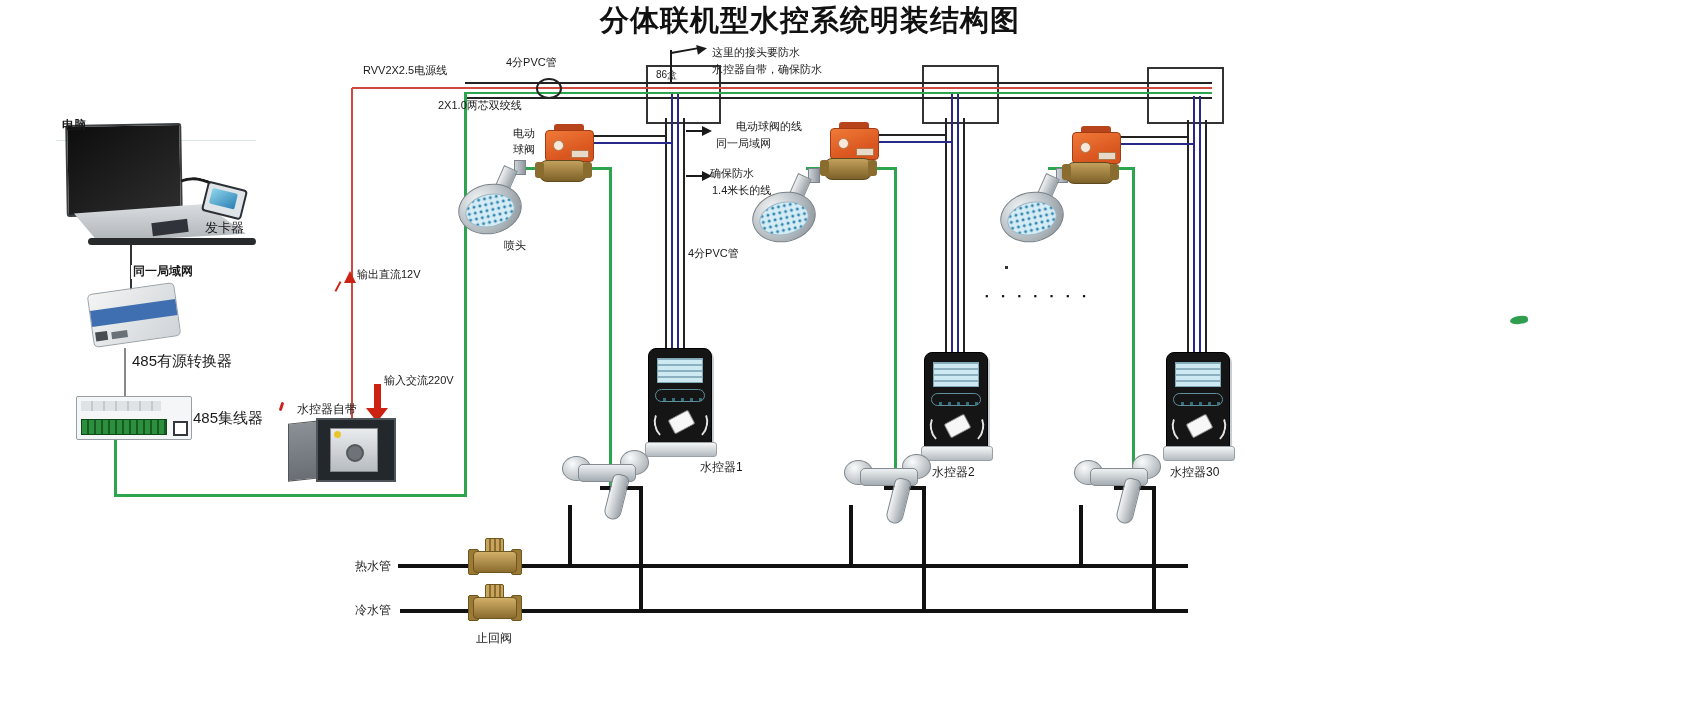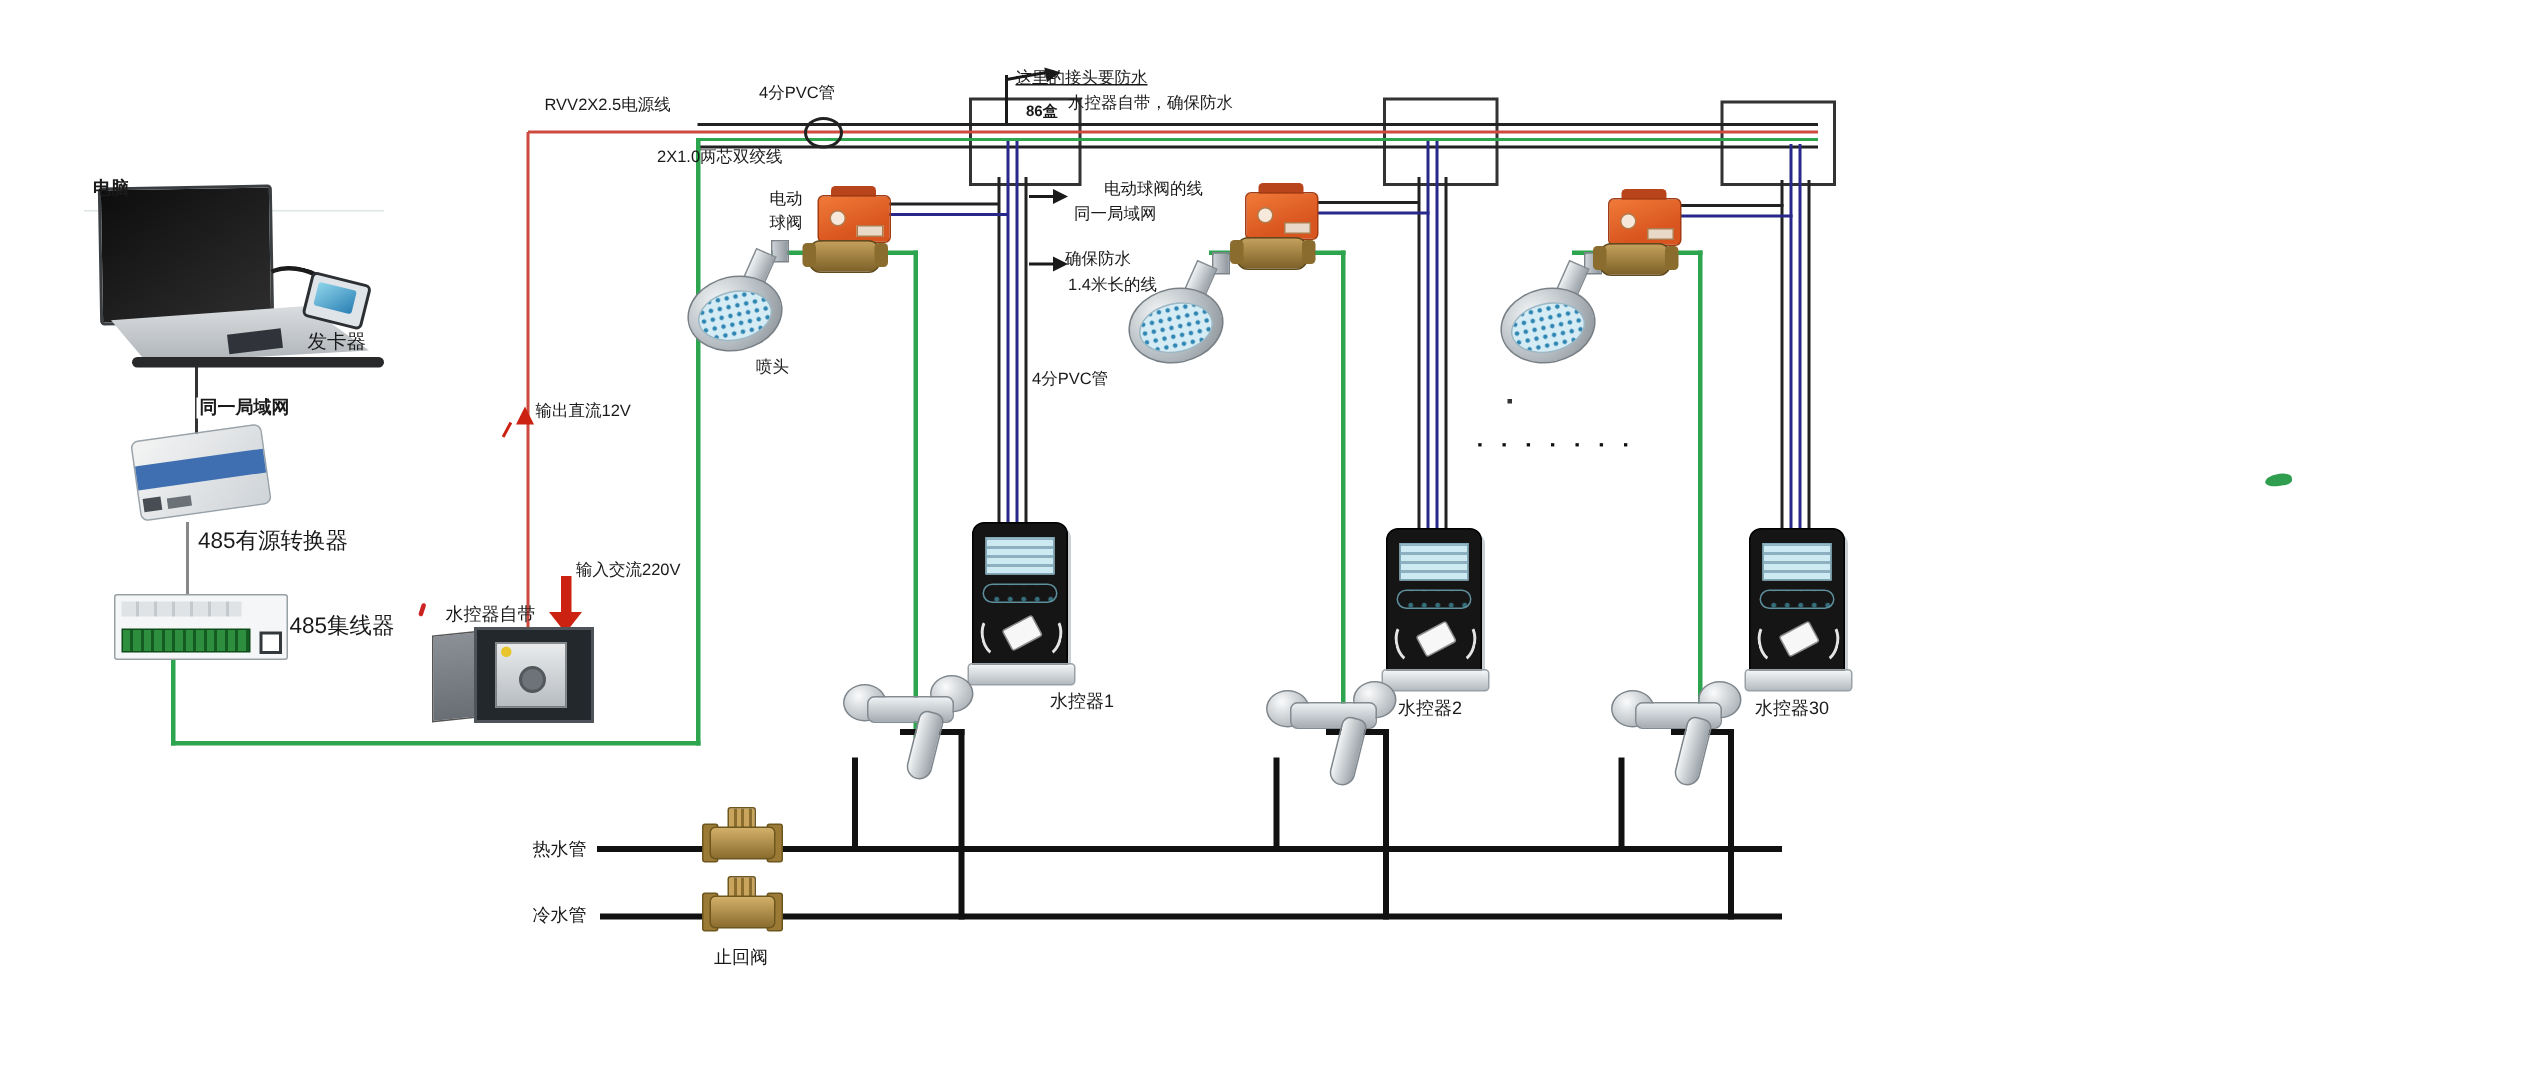--- a/index.html
+++ b/index.html
@@ -53,25 +53,26 @@
   .chkv .bd{position:absolute;left:5px;top:13px;width:42px;height:20px;border-radius:4px;background:linear-gradient(#d3b069,#8a6c2e);border:1px solid #6e561f;}
   .chkv .cl{position:absolute;left:0;top:11px;width:9px;height:24px;background:#9a7a34;border:1px solid #6e561f;border-radius:2px;}
   .chkv .cr{position:absolute;left:43px;top:11px;width:9px;height:24px;background:#9a7a34;border:1px solid #6e561f;border-radius:2px;}
   .arrowhead-r{position:absolute;z-index:6;width:0;height:0;border-top:5px solid transparent;border-bottom:5px solid transparent;border-left:10px solid #1a1a1a;}
 </style>
 </head>
 <body>
 
 <div id="canvas">
 
+  <div class="lbl" style="left:600px;top:4px;width:400px;text-align:center;font-size:29px;font-weight:bold;letter-spacing:1px;color:#111;">分体联机型水控系统明装结构图</div>
 
   <div class="jbox" style="left:646px;top:65px;width:71px;height:55px;"></div>
   <div class="jbox" style="left:922px;top:65px;width:73px;height:55px;"></div>
   <div class="jbox" style="left:1147px;top:67px;width:73px;height:53px;"></div>
-  <div class="lbl" style="left:684px;top:69px;font-size:10px;font-weight:bold;">86盒</div>
+  <div class="lbl" style="left:656px;top:69px;font-size:10px;">86盒</div>
 
   <div class="wire" style="left:465px;top:82px;width:747px;height:2px;background:#222;"></div>
   <div class="wire" style="left:352px;top:87px;width:860px;height:2px;background:#cf4a3e;"></div>
   <div class="wire" style="left:465px;top:92px;width:747px;height:2px;background:#2da44e;"></div>
   <div class="wire" style="left:465px;top:97px;width:747px;height:2px;background:#222;"></div>
 
   <div class="wire" style="left:536px;top:78px;width:22px;height:17px;border:2px solid #222;border-radius:50%;z-index:5;"></div>
 
   <div class="wire" style="left:351px;top:88px;width:2px;height:332px;background:#cf4a3e;"></div>
   <div class="wire" style="left:344px;top:271px;width:0;height:0;border-left:6px solid transparent;border-right:6px solid transparent;border-bottom:12px solid #cc2211;"></div>
@@ -274,21 +275,21 @@
 
   <div class="wire" style="left:686px;top:130px;width:18px;height:2px;background:#1a1a1a;z-index:6;"></div>
   <div class="arrowhead-r" style="left:702px;top:126px;"></div>
 
   <div class="wire" style="left:686px;top:175px;width:18px;height:2px;background:#1a1a1a;z-index:6;"></div>
   <div class="arrowhead-r" style="left:702px;top:171px;"></div>
 
   <div class="lbl" style="left:363px;top:64px;">RVV2X2.5电源线</div>
   <div class="lbl" style="left:506px;top:56px;">4分PVC管</div>
   <div class="lbl" style="left:438px;top:99px;">2X1.0两芯双绞线</div>
-  <div class="lbl" style="left:677px;top:46px;text-decoration:underline;">这里的接头要防水</div>
+  <div class="lbl" style="left:712px;top:46px;">这里的接头要防水</div>
   <div class="lbl" style="left:712px;top:63px;">水控器自带，确保防水</div>
   <div class="lbl" style="left:736px;top:120px;font-family:Liberation Serif, serif;">电动球阀的线</div>
   <div class="lbl" style="left:716px;top:137px;">同一局域网</div>
   <div class="lbl" style="left:710px;top:167px;">确保防水</div>
   <div class="lbl" style="left:712px;top:184px;">1.4米长的线</div>
   <div class="lbl" style="left:688px;top:247px;">4分PVC管</div>
 
   <div class="lbl" style="left:357px;top:268px;">输出直流12V</div>
   <div class="lbl" style="left:384px;top:374px;">输入交流220V</div>
   <div class="lbl" style="left:297px;top:403px;font-size:12px;">水控器自带</div>

